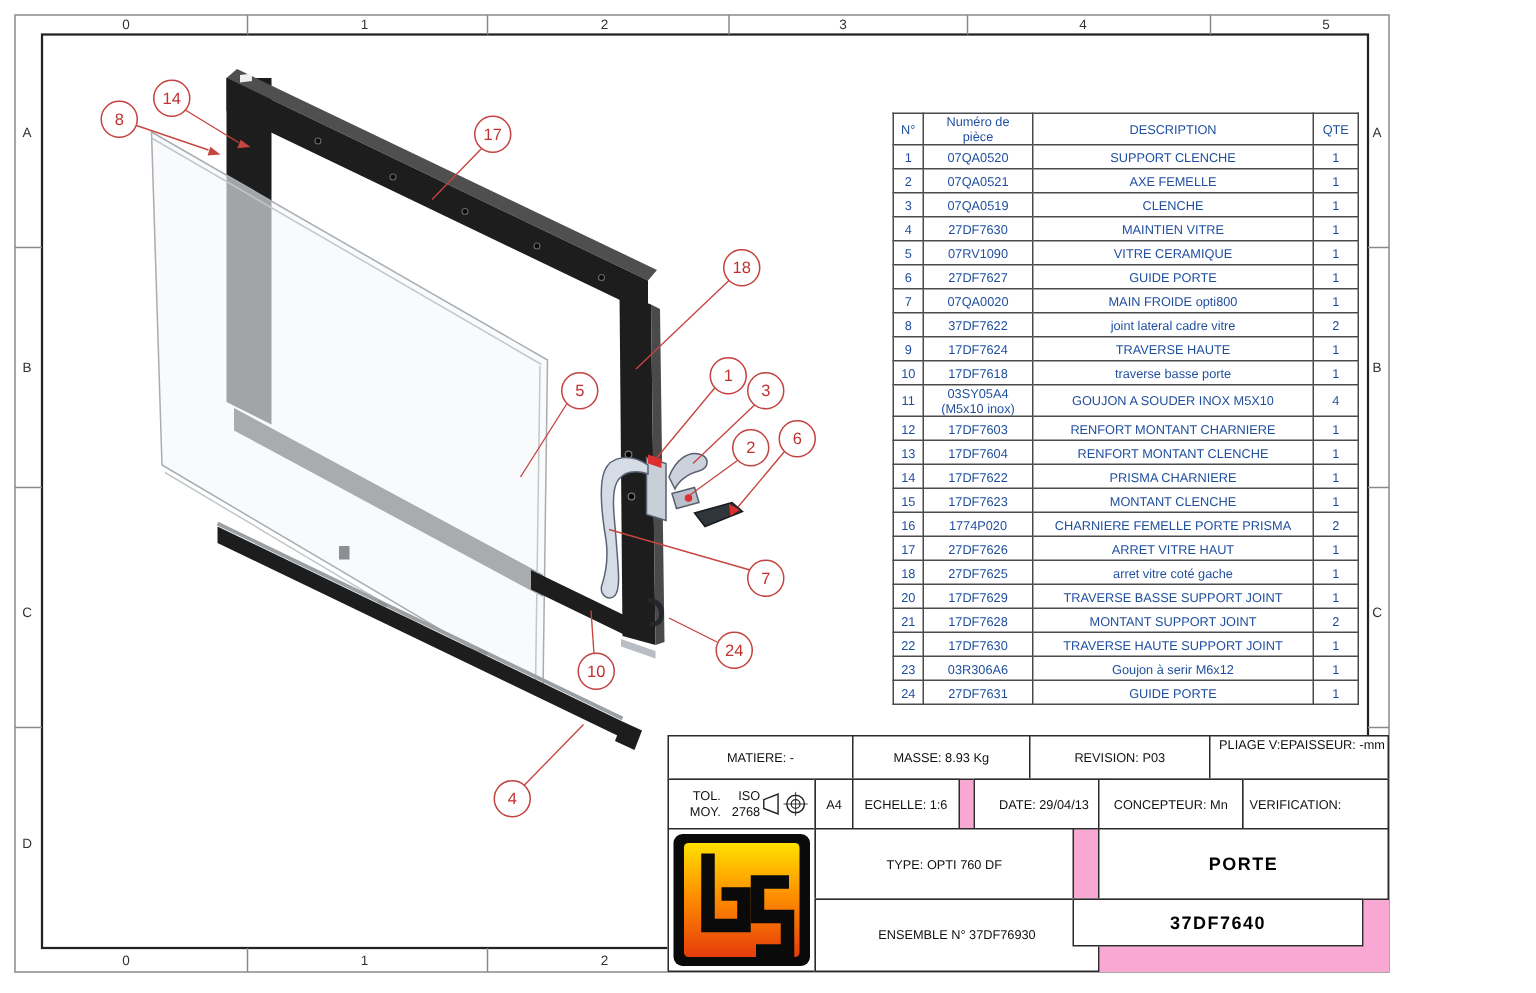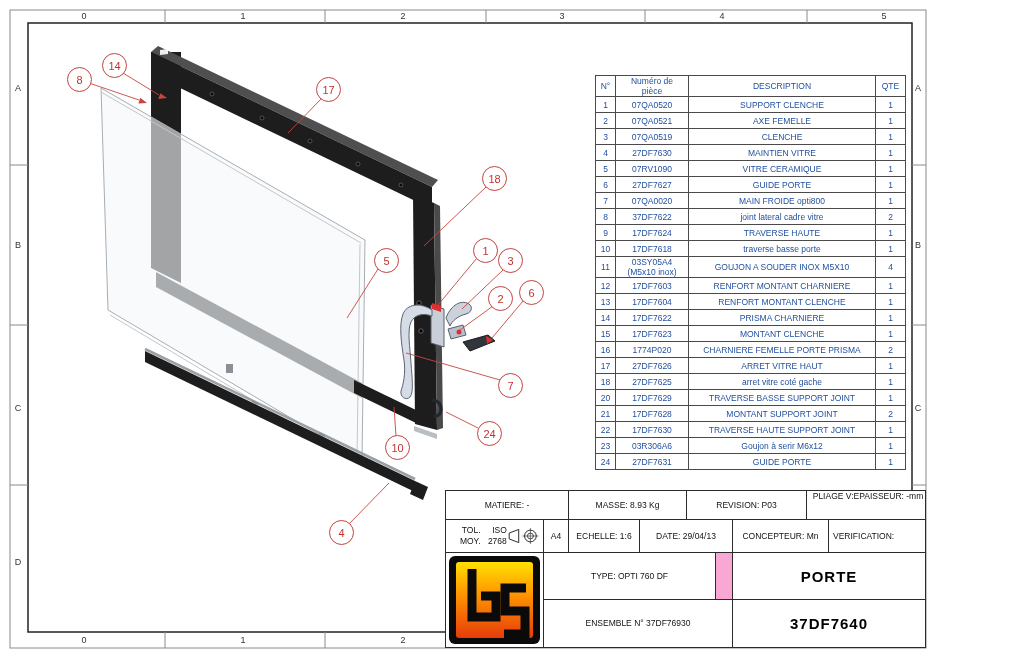--- a/index.html
+++ b/index.html
@@ -16,21 +16,21 @@
   #parts-table thead tr{height:21px;}
   #parts-table tbody tr{height:16px;}
   #parts-table th{font-weight:normal;}
   
   #title-block{position:absolute;left:445px;top:490px;width:481px;height:158px;z-index:2;background:#f9a8d4;}
   .cell{position:absolute;box-sizing:border-box;border:1px solid #2b2b2b;background:#fff;
         display:flex;align-items:center;justify-content:center;font-size:8.5px;color:#111;
         text-align:center;line-height:11px;}
   .cell.left{justify-content:flex-start;padding-left:4px;text-align:left;}
   .cell.col{flex-direction:row;align-items:flex-start;justify-content:center;}
-  .big{font-size:15px;font-weight:bold;letter-spacing:1px;color:#000;}
+  .big{font-size:12px;font-weight:bold;letter-spacing:1px;color:#000;}
   
   .balloon{position:absolute;z-index:3;width:23px;height:23px;margin:-12px 0 0 -12px;
            border:1.4px solid #c34340;border-radius:50%;background:rgba(255,255,255,.96);
            display:flex;align-items:center;justify-content:center;
            color:#c03330;font-size:11px;}
 </style>
 </head>
 <body>
 
 <div id="page">
@@ -331,21 +331,21 @@
       <svg width="44" height="24" viewBox="0 0 44 24">
         <polygon points="3,8 16,3 16,21 3,16" fill="none" stroke="#222" stroke-width="1.3"></polygon>
         <circle cx="32" cy="12" r="8" fill="none" stroke="#222" stroke-width="1.3"></circle>
         <circle cx="32" cy="12" r="4" fill="none" stroke="#222" stroke-width="1.1"></circle>
         <line x1="21" y1="12" x2="43" y2="12" stroke="#222" stroke-width="0.8"></line>
         <line x1="32" y1="1" x2="32" y2="23" stroke="#222" stroke-width="0.8"></line>
       </svg>
     </div>
     <div class="cell" style="left:98px;top:29px;width:26px;height:34px">A4</div>
     <div class="cell" style="left:123px;top:29px;width:72px;height:34px">ECHELLE: 1:6</div>
-    <div class="cell" style="left:194px;top:29px;width:94px;height:34px">DATE: 29/04/13</div>
+    <div class="cell" style="left:204px;top:29px;width:94px;height:34px">DATE: 29/04/13</div>
     <div class="cell left" style="left:383px;top:29px;width:98px;height:34px">VERIFICATION:</div>
     <div class="cell" style="left:287px;top:29px;width:97px;height:34px">CONCEPTEUR: Mn</div>
 
     <div class="cell" style="left:0;top:62px;width:99px;height:96px">
       <svg width="93" height="90" viewBox="0 0 93 90">
         <defs>
           <linearGradient id="lg" x1="0" y1="0" x2="0" y2="1">
             <stop offset="0" stop-color="#ffe000"></stop>
             <stop offset="0.45" stop-color="#ff9100"></stop>
             <stop offset="1" stop-color="#e63c0a"></stop>
@@ -353,21 +353,21 @@
         </defs>
         <rect x="1" y="1" width="91" height="88" rx="6" fill="#0a0a0a"></rect>
         <rect x="8" y="7" width="77" height="76" rx="3" fill="url(#lg)"></rect>
         <polyline points="24,14 24,62 48,62 48,41 33,41" fill="none" stroke="#0a0a0a" stroke-width="9"></polyline>
         <polyline points="78,33 57,33 57,56 77,56 77,79 56,79" fill="none" stroke="#0a0a0a" stroke-width="9"></polyline>
       </svg>
     </div>
     <div class="cell" style="left:98px;top:62px;width:173px;height:48px">TYPE: OPTI 760 DF</div>
     <div class="cell big" style="left:287px;top:62px;width:194px;height:48px">PORTE</div>
     <div class="cell" style="left:98px;top:109px;width:190px;height:49px">ENSEMBLE N° 37DF76930</div>
-    <div class="cell big" style="left:287px;top:109px;width:194px;height:49px">37DF7640</div>
+    <div class="cell big" style="left:270px;top:109px;width:194px;height:32px">37DF7640</div>
   </div>
 
   <div class="balloon" style="left:79px;top:79px">
       <span>8</span>
     </div>
   <div class="balloon" style="left:114px;top:65px">
       <span>14</span>
     </div>
   <div class="balloon" style="left:328px;top:89px">
       <span>17</span>

